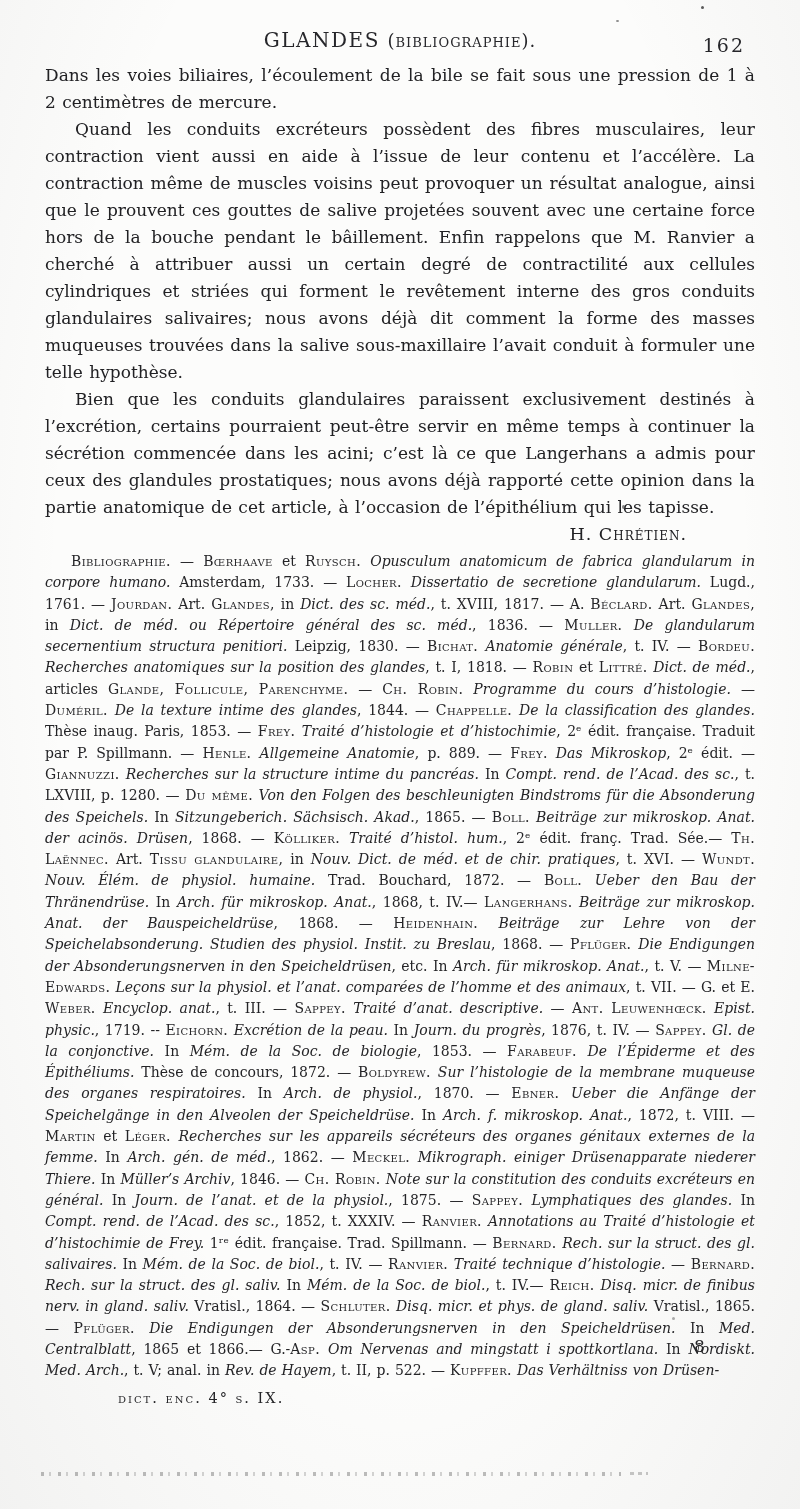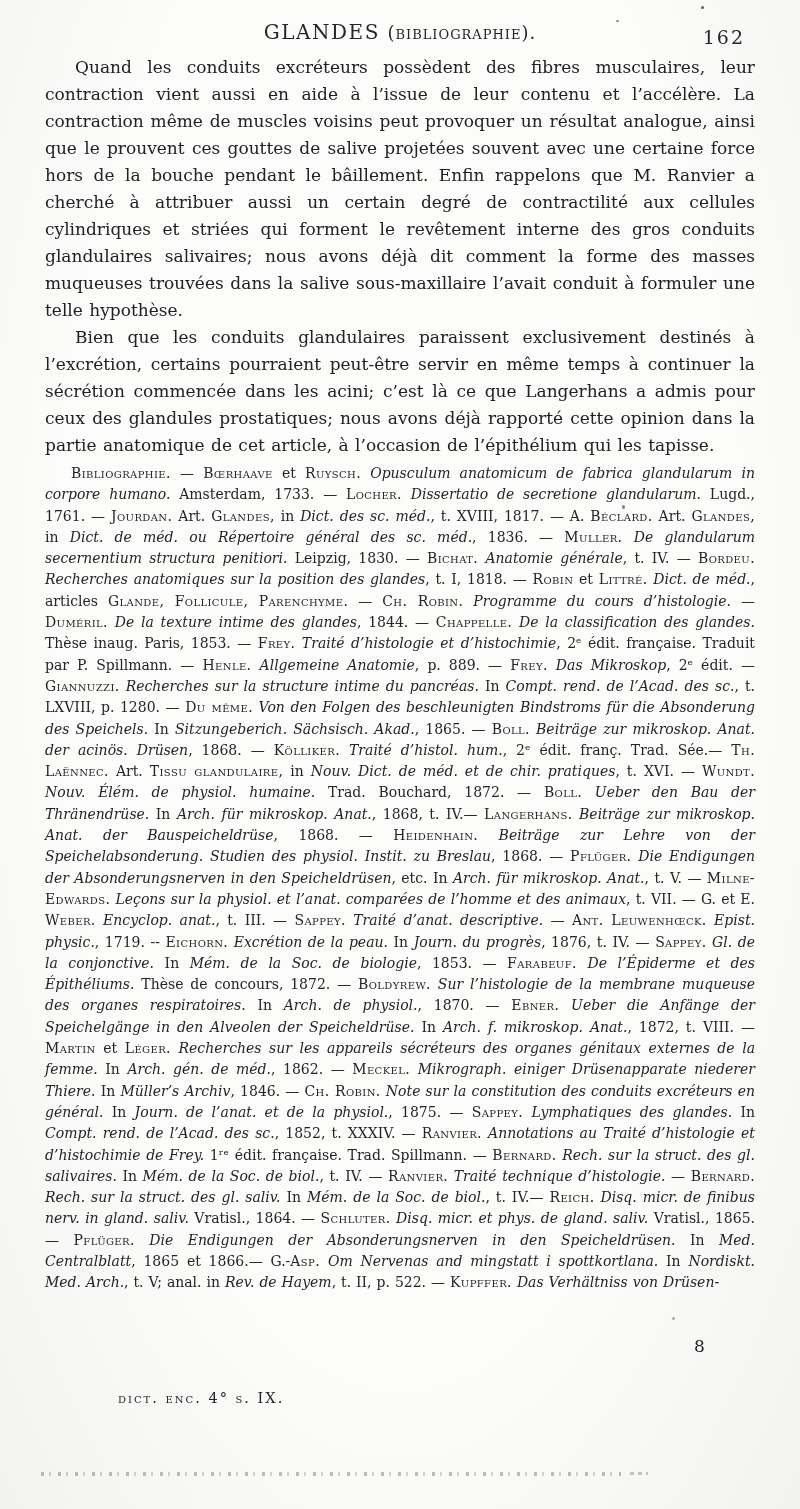--- a/index.html
+++ b/index.html
@@ -9,21 +9,21 @@
     font-family: "DejaVu Serif", "Liberation Serif", serif;
     color: #1f1f22;
     position: relative;
     overflow: hidden;
   }
   .page {
     position: absolute; inset: 0;
     background:
       radial-gradient(ellipse at 50% 40%, rgba(255,255,255,0) 60%, rgba(60,60,60,0.05) 100%),
       #fcfcfb;
-    padding: 16px 45px 0 45px;
+    padding: 24px 45px 0 45px;
   }
   
   .running-head {
     position: relative;
     height: 34px;
     margin-bottom: 4px;
   }
   .running-title {
     position: absolute; left: 0; right: 0; top: 4px;
     text-align: center;
@@ -110,22 +110,24 @@
 
   <div class="running-head">
     <div class="running-title">
       <span class="main-word">GLANDES</span>
       <span class="paren-part">(bibliographie).</span>
     </div>
     <div class="page-number">162</div>
   </div>
 
   <div class="body-text">
+    <p>Dans les voies biliaires, l’écoulement de la bile se fait sous une pression de 1 à 2 centimètres de mercure.</p>
     <p class="indented">Quand les conduits excréteurs possèdent des fibres musculaires, leur contraction vient aussi en aide à l’issue de leur contenu et l’accélère. La contraction même de muscles voisins peut provoquer un résultat analogue, ainsi que le prouvent ces gouttes de salive projetées souvent avec une certaine force hors de la bouche pendant le bâillement. Enfin rappelons que M. Ranvier a cherché à attribuer aussi un certain degré de contractilité aux cellules cylindriques et striées qui forment le revêtement interne des gros conduits glandulaires salivaires; nous avons déjà dit comment la forme des masses muqueuses trouvées dans la salive sous-maxillaire l’avait conduit à formuler une telle hypothèse.</p>
     <p class="indented">Bien que les conduits glandulaires paraissent exclusivement destinés à l’excrétion, certains pourraient peut-être servir en même temps à continuer la sécrétion commencée dans les acini; c’est là ce que Langerhans a admis pour ceux des glandules prostatiques; nous avons déjà rapporté cette opinion dans la partie anatomique de cet article, à l’occasion de l’épithélium qui les tapisse.</p>
+    <div class="signature">H. Chrétien.</div>
   </div>
 
   <p class="bibliography"><span class="seg-sc">Bibliographie.</span><span class="seg-r"> — </span><span class="seg-sc">Bœrhaave</span><span class="seg-r"> et </span><span class="seg-sc">Ruysch.</span><span class="seg-i"> Opusculum anatomicum de fabrica glandularum in corpore humano.</span><span class="seg-r"> Amsterdam, 1733. — </span><span class="seg-sc">Locher.</span><span class="seg-i"> Dissertatio de secretione glandularum.</span><span class="seg-r"> Lugd., 1761. — </span><span class="seg-sc">Jourdan.</span><span class="seg-r"> Art. </span><span class="seg-sc">Glandes,</span><span class="seg-r"> in </span><span class="seg-i">Dict. des sc. méd.</span><span class="seg-r">, t. XVIII, 1817. — A. </span><span class="seg-sc">Béclard.</span><span class="seg-r"> Art. </span><span class="seg-sc">Glandes,</span><span class="seg-r"> in </span><span class="seg-i">Dict. de méd. ou Répertoire général des sc. méd.</span><span class="seg-r">, 1836. — </span><span class="seg-sc">Muller.</span><span class="seg-i"> De glandularum secernentium structura penitiori.</span><span class="seg-r"> Leipzig, 1830. — </span><span class="seg-sc">Bichat.</span><span class="seg-i"> Anatomie générale</span><span class="seg-r">, t. IV. — </span><span class="seg-sc">Bordeu.</span><span class="seg-i"> Recherches anatomiques sur la position des glandes</span><span class="seg-r">, t. I, 1818. — </span><span class="seg-sc">Robin</span><span class="seg-r"> et </span><span class="seg-sc">Littré.</span><span class="seg-i"> Dict. de méd.</span><span class="seg-r">, articles </span><span class="seg-sc">Glande, Follicule, Parenchyme.</span><span class="seg-r"> — </span><span class="seg-sc">Ch. Robin.</span><span class="seg-i"> Programme du cours d’histologie.</span><span class="seg-r"> — </span><span class="seg-sc">Duméril.</span><span class="seg-i"> De la texture intime des glandes</span><span class="seg-r">, 1844. — </span><span class="seg-sc">Chappelle.</span><span class="seg-i"> De la classification des glandes.</span><span class="seg-r"> Thèse inaug. Paris, 1853. — </span><span class="seg-sc">Frey.</span><span class="seg-i"> Traité d’histologie et d’histochimie</span><span class="seg-r">, 2ᵉ édit. française. Traduit par P. Spillmann. — </span><span class="seg-sc">Henle.</span><span class="seg-i"> Allgemeine Anatomie</span><span class="seg-r">, p. 889. — </span><span class="seg-sc">Frey.</span><span class="seg-i"> Das Mikroskop</span><span class="seg-r">, 2ᵉ édit. — </span><span class="seg-sc">Giannuzzi.</span><span class="seg-i"> Recherches sur la structure intime du pancréas.</span><span class="seg-r"> In </span><span class="seg-i">Compt. rend. de l’Acad. des sc.</span><span class="seg-r">, t. LXVIII, p. 1280. — </span><span class="seg-sc">Du même.</span><span class="seg-i"> Von den Folgen des beschleunigten Bindstroms für die Absonderung des Speichels.</span><span class="seg-r"> In </span><span class="seg-i">Sitzungeberich. Sächsisch. Akad.</span><span class="seg-r">, 1865. — </span><span class="seg-sc">Boll.</span><span class="seg-i"> Beiträge zur mikroskop. Anat. der acinös. Drüsen</span><span class="seg-r">, 1868. — </span><span class="seg-sc">Kölliker.</span><span class="seg-i"> Traité d’histol. hum.</span><span class="seg-r">, 2ᵉ édit. franç. Trad. Sée.— </span><span class="seg-sc">Th. Laënnec.</span><span class="seg-r"> Art. </span><span class="seg-sc">Tissu glandulaire,</span><span class="seg-r"> in </span><span class="seg-i">Nouv. Dict. de méd. et de chir. pratiques</span><span class="seg-r">, t. XVI. — </span><span class="seg-sc">Wundt.</span><span class="seg-i"> Nouv. Élém. de physiol. humaine.</span><span class="seg-r"> Trad. Bouchard, 1872. — </span><span class="seg-sc">Boll.</span><span class="seg-i"> Ueber den Bau der Thränendrüse.</span><span class="seg-r"> In </span><span class="seg-i">Arch. für mikroskop. Anat.</span><span class="seg-r">, 1868, t. IV.— </span><span class="seg-sc">Langerhans.</span><span class="seg-i"> Beiträge zur mikroskop. Anat. der Bauspeicheldrüse</span><span class="seg-r">, 1868. — </span><span class="seg-sc">Heidenhain.</span><span class="seg-i"> Beiträge zur Lehre von der Speichelabsonderung. Studien des physiol. Instit. zu Breslau</span><span class="seg-r">, 1868. — </span><span class="seg-sc">Pflüger.</span><span class="seg-i"> Die Endigungen der Absonderungsnerven in den Speicheldrüsen</span><span class="seg-r">, etc. In </span><span class="seg-i">Arch. für mikroskop. Anat.</span><span class="seg-r">, t. V. — </span><span class="seg-sc">Milne-Edwards.</span><span class="seg-i"> Leçons sur la physiol. et l’anat. comparées de l’homme et des animaux</span><span class="seg-r">, t. VII. — G. et E. </span><span class="seg-sc">Weber.</span><span class="seg-i"> Encyclop. anat.</span><span class="seg-r">, t. III. — </span><span class="seg-sc">Sappey.</span><span class="seg-i"> Traité d’anat. descriptive.</span><span class="seg-r"> — </span><span class="seg-sc">Ant. Leuwenhœck.</span><span class="seg-i"> Epist. physic.</span><span class="seg-r">, 1719. -- </span><span class="seg-sc">Eichorn.</span><span class="seg-i"> Excrétion de la peau.</span><span class="seg-r"> In </span><span class="seg-i">Journ. du progrès</span><span class="seg-r">, 1876, t. IV. — </span><span class="seg-sc">Sappey.</span><span class="seg-i"> Gl. de la conjonctive.</span><span class="seg-r"> In </span><span class="seg-i">Mém. de la Soc. de biologie</span><span class="seg-r">, 1853. — </span><span class="seg-sc">Farabeuf.</span><span class="seg-i"> De l’Épiderme et des Épithéliums.</span><span class="seg-r"> Thèse de concours, 1872. — </span><span class="seg-sc">Boldyrew.</span><span class="seg-i"> Sur l’histologie de la membrane muqueuse des organes respiratoires.</span><span class="seg-r"> In </span><span class="seg-i">Arch. de physiol.</span><span class="seg-r">, 1870. — </span><span class="seg-sc">Ebner.</span><span class="seg-i"> Ueber die Anfänge der Speichelgänge in den Alveolen der Speicheldrüse.</span><span class="seg-r"> In </span><span class="seg-i">Arch. f. mikroskop. Anat.</span><span class="seg-r">, 1872, t. VIII. — </span><span class="seg-sc">Martin</span><span class="seg-r"> et </span><span class="seg-sc">Léger.</span><span class="seg-i"> Recherches sur les appareils sécréteurs des organes génitaux externes de la femme.</span><span class="seg-r"> In </span><span class="seg-i">Arch. gén. de méd.</span><span class="seg-r">, 1862. — </span><span class="seg-sc">Meckel.</span><span class="seg-i"> Mikrograph. einiger Drüsenapparate niederer Thiere.</span><span class="seg-r"> In </span><span class="seg-i">Müller’s Archiv</span><span class="seg-r">, 1846. — </span><span class="seg-sc">Ch. Robin.</span><span class="seg-i"> Note sur la constitution des conduits excréteurs en général.</span><span class="seg-r"> In </span><span class="seg-i">Journ. de l’anat. et de la physiol.</span><span class="seg-r">, 1875. — </span><span class="seg-sc">Sappey.</span><span class="seg-i"> Lymphatiques des glandes.</span><span class="seg-r"> In </span><span class="seg-i">Compt. rend. de l’Acad. des sc.</span><span class="seg-r">, 1852, t. XXXIV. — </span><span class="seg-sc">Ranvier.</span><span class="seg-i"> Annotations au Traité d’histologie et d’histochimie de Frey.</span><span class="seg-r"> 1ʳᵉ édit. française. Trad. Spillmann. — </span><span class="seg-sc">Bernard.</span><span class="seg-i"> Rech. sur la struct. des gl. salivaires.</span><span class="seg-r"> In </span><span class="seg-i">Mém. de la Soc. de biol.</span><span class="seg-r">, t. IV. — </span><span class="seg-sc">Ranvier.</span><span class="seg-i"> Traité technique d’histologie.</span><span class="seg-r"> — </span><span class="seg-sc">Bernard.</span><span class="seg-i"> Rech. sur la struct. des gl. saliv.</span><span class="seg-r"> In </span><span class="seg-i">Mém. de la Soc. de biol.</span><span class="seg-r">, t. IV.— </span><span class="seg-sc">Reich.</span><span class="seg-i"> Disq. micr. de finibus nerv. in gland. saliv.</span><span class="seg-r"> Vratisl., 1864. — </span><span class="seg-sc">Schluter.</span><span class="seg-i"> Disq. micr. et phys. de gland. saliv.</span><span class="seg-r"> Vratisl., 1865. — </span><span class="seg-sc">Pflüger.</span><span class="seg-i"> Die Endigungen der Absonderungsnerven in den Speicheldrüsen.</span><span class="seg-r"> In </span><span class="seg-i">Med. Centralblatt</span><span class="seg-r">, 1865 et 1866.— G.-</span><span class="seg-sc">Asp.</span><span class="seg-i"> Om Nervenas and mingstatt i spottkortlana.</span><span class="seg-r"> In </span><span class="seg-i">Nordiskt. Med. Arch.</span><span class="seg-r">, t. V; anal. in </span><span class="seg-i">Rev. de Hayem</span><span class="seg-r">, t. II, p. 522. — </span><span class="seg-sc">Kupffer.</span><span class="seg-i"> Das Verhältniss von Drüsen-</span></p>
 
   <div class="footer-sig">dict. enc. 4° s. IX.</div>
   <div class="sheet-number">8</div>
 
   <span class="speck speck-1"></span>
   <span class="speck speck-2"></span>
   <span class="speck speck-3"></span>

